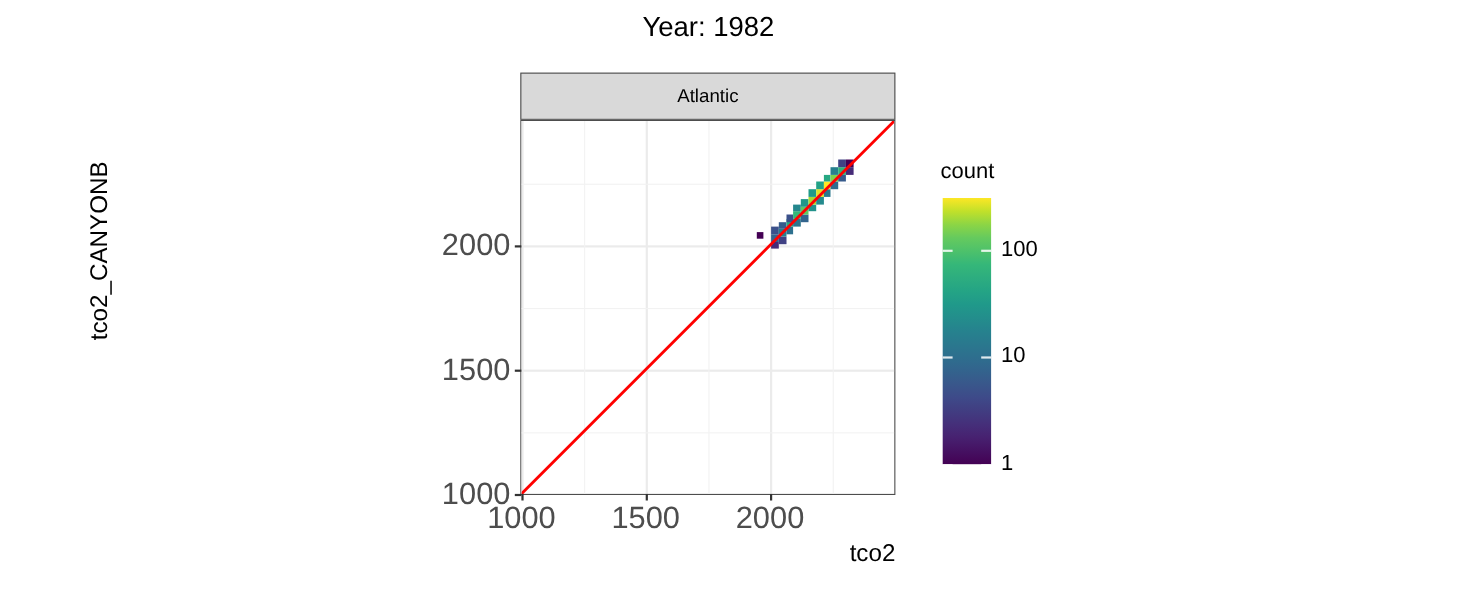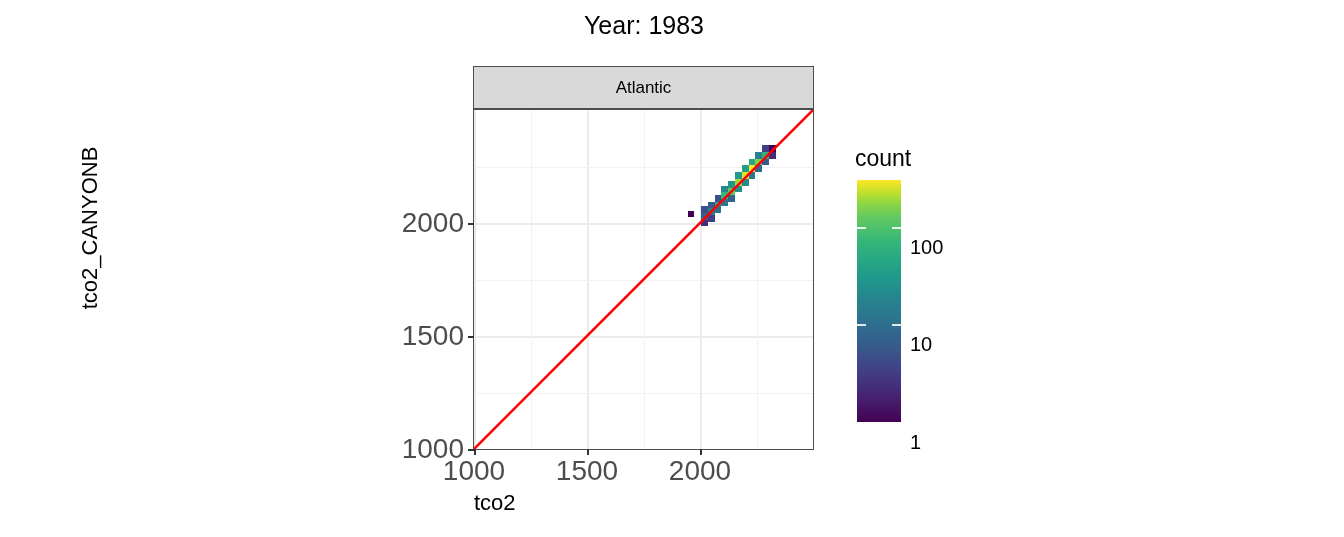--- a/index.html
+++ b/index.html
@@ -108,42 +108,42 @@
     white-space: nowrap;
   }
   .tick-label.x { transform: translateX(-50%); top: 455px; }
   .tick-label.y { transform: translateY(-50%); text-align: right; }
 
   .axis-title-x {
     position: absolute;
     left: 474px;
     top: 490px;
     width: 340px;
-    text-align: left;
+    text-align: right;
     font-size: 22px;
     color: #000000;
   }
   .axis-title-y {
     position: absolute;
     left: -80px;
     top: 215px;
     width: 340px;
     text-align: center;
     font-size: 22px;
     color: #000000;
     transform: rotate(-90deg);
     transform-origin: center center;
   }
 
   
   .legend-title {
     position: absolute;
     left: 855px;
     top: 145px;
-    font-size: 23px;
+    font-size: 20px;
     color: #000000;
     white-space: nowrap;
   }
   .legend-bar {
     position: absolute;
     left: 857px;
     top: 180px;
     width: 44px;
     height: 242px;
   }
@@ -155,29 +155,28 @@
   }
   .legend-tick.left { left: 0; width: 9px; }
   .legend-tick.right { right: 0; width: 9px; }
   .legend-label {
     position: absolute;
     left: 910px;
     font-size: 20px;
     color: #000000;
     transform: translateY(-50%);
     white-space: nowrap;
-    margin-top: 20px;
   }
 </style>
 </head>
 <body>
 
 <div id="plot-root">
 
-  <div class="plot-title">Year: 1983</div>
+  <div class="plot-title">Year: 1982</div>
 
   <div class="facet-strip">
     <span class="facet-strip-label">Atlantic</span>
   </div>
 
   <div class="panel">
     <div class="panel-inner" id="panel-inner">
         <div class="gridline major-h" style="top: 113px;"></div>
         <div class="gridline major-h" style="top: 226px;"></div>
         <div class="gridline major-h" style="top: 339px;"></div>

